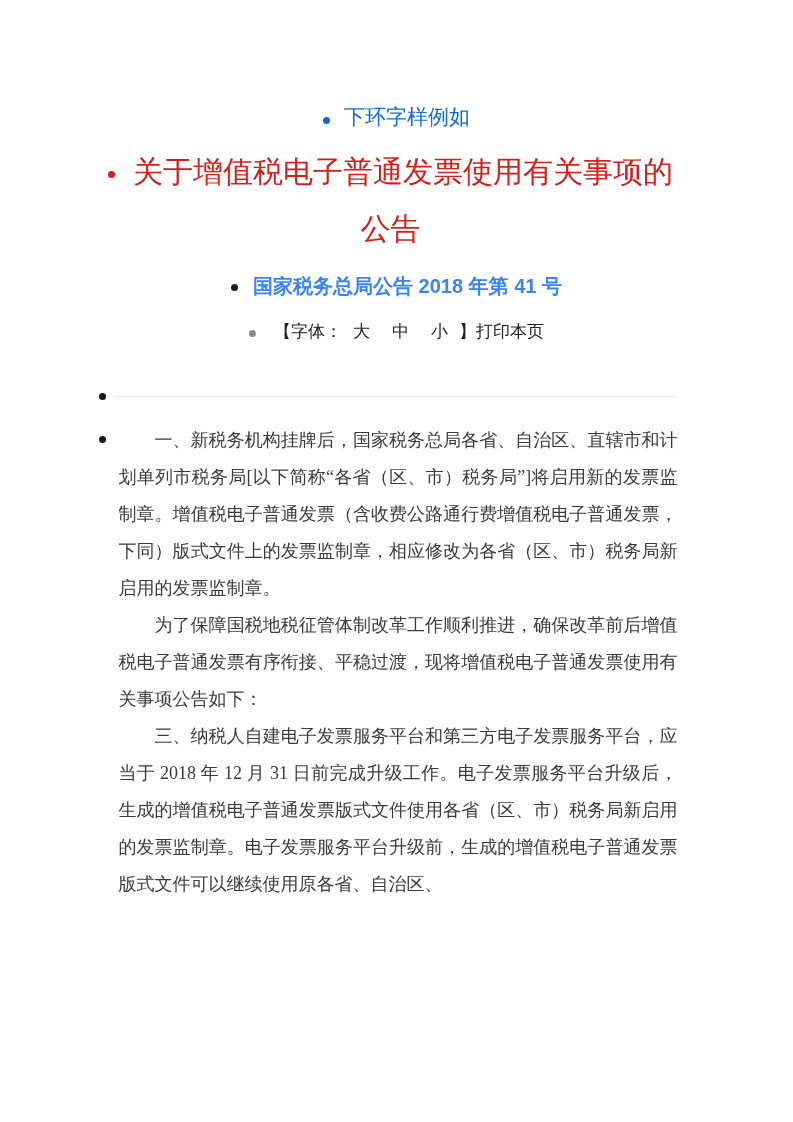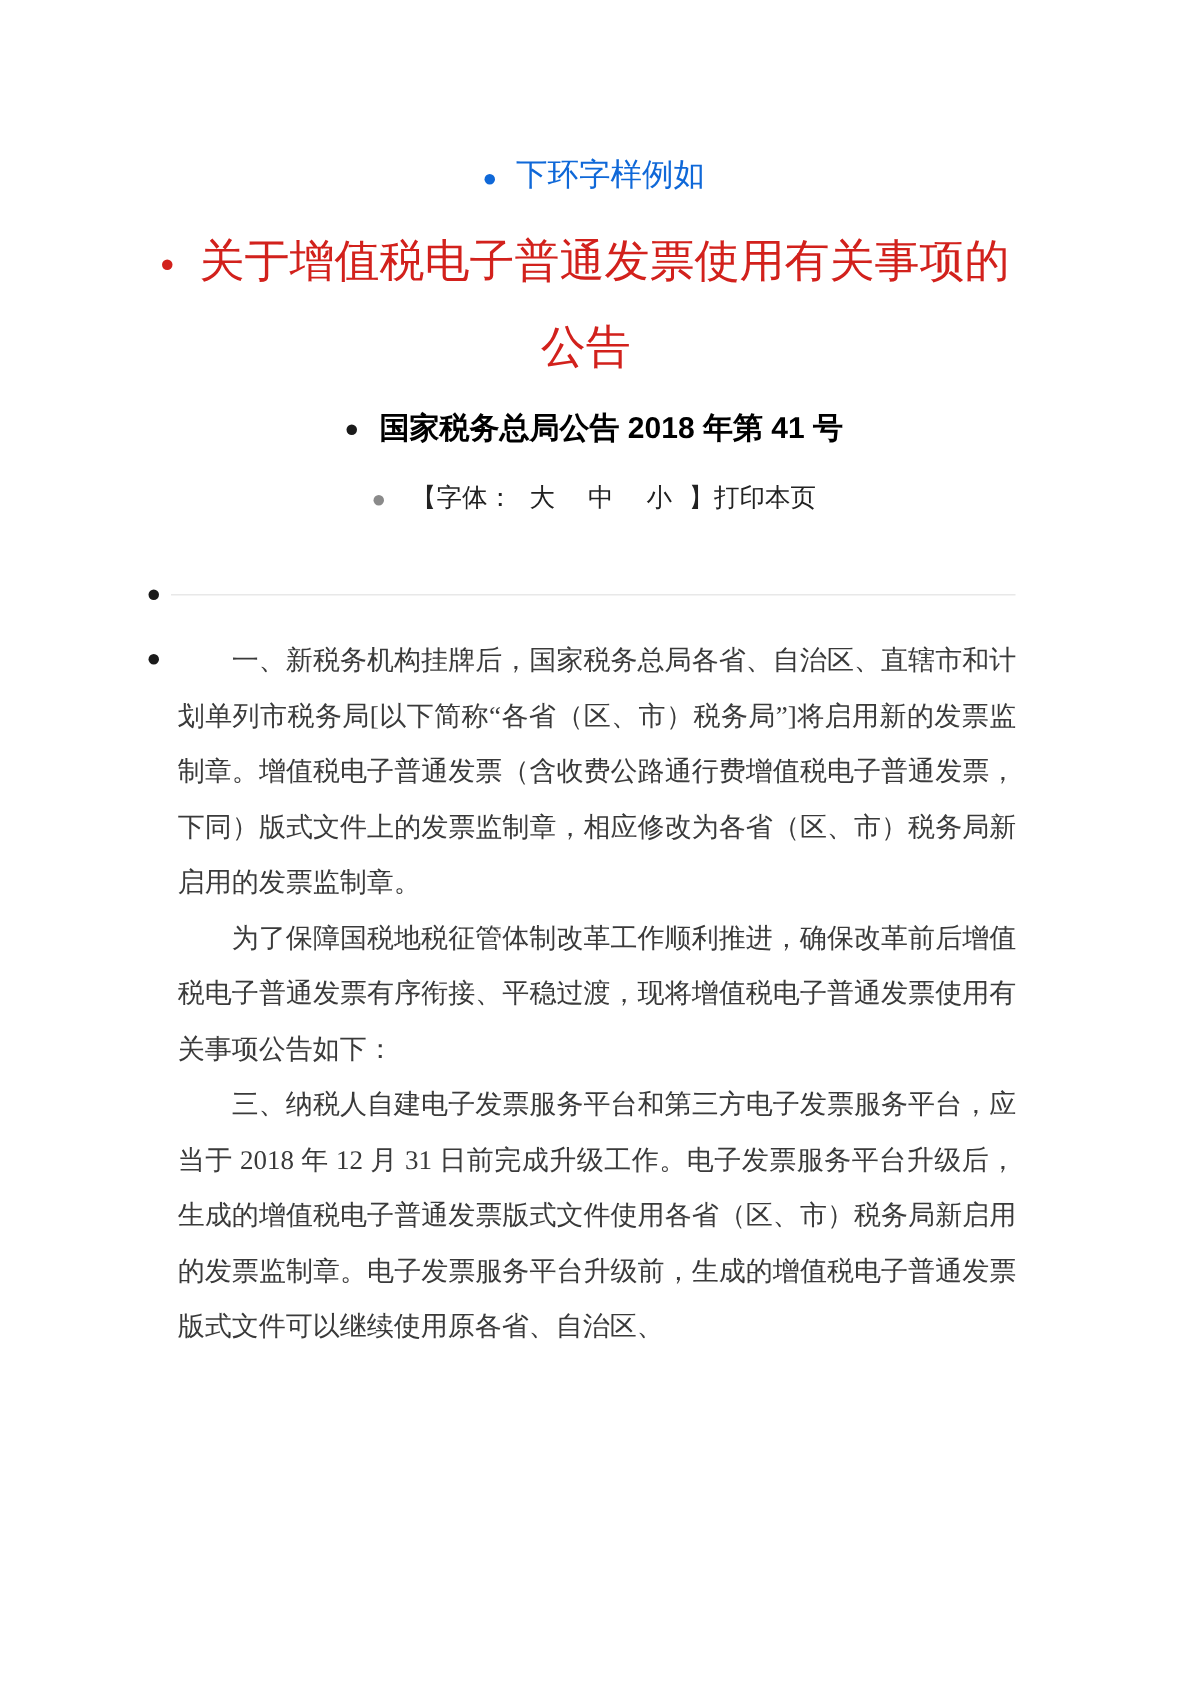--- a/index.html
+++ b/index.html
@@ -26,30 +26,30 @@
   .site-row{line-height:26px;}
   .site-row .bullet{margin-right:14px;}
   .site-link{
     font-family:"Liberation Sans","DejaVu Sans",sans-serif;
     font-size:21px;color:var(--link-blue,#0f68d8);text-decoration:none;cursor:pointer;
   }
 
   
   .title-row{
     margin:14px 12px 0 0;font-weight:400;
-    font-family:Liberation Sans, sans-serif;
+    font-family:Liberation Mono, monospace;
     font-size:30px;line-height:57px;color:var(--title-red,#d2211c);
   }
   .title-row .bullet{margin-right:18px;}
 
   
   .docnum-row{
     margin-top:12px;line-height:28px;
     font-family:"Liberation Sans","DejaVu Sans",sans-serif;
-    font-size:20px;font-weight:700;color:#000000;
+    font-size:20px;font-weight:700;color:#3b82f6;
   }
   .docnum-row .bullet{margin-right:15px;}
 
   
   .toolbar-row{margin-top:20px;line-height:24px;font-size:17px;color:#222;}
   .toolbar-row .bullet{margin-right:18px;}
   .toolbar-row .size-link{margin:0 11px;cursor:pointer;color:#222;text-decoration:none;}
   .toolbar-row .print-link{cursor:pointer;color:#222;text-decoration:none;}
 
   

